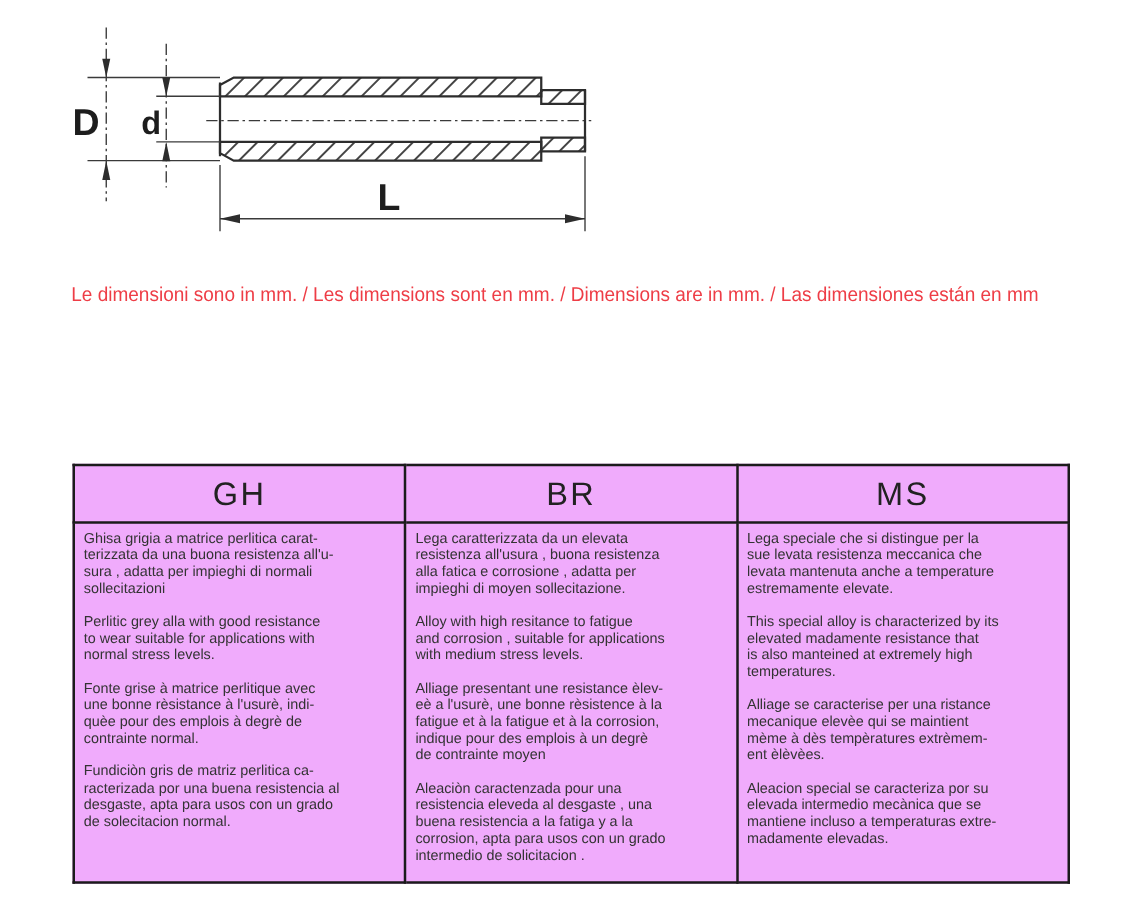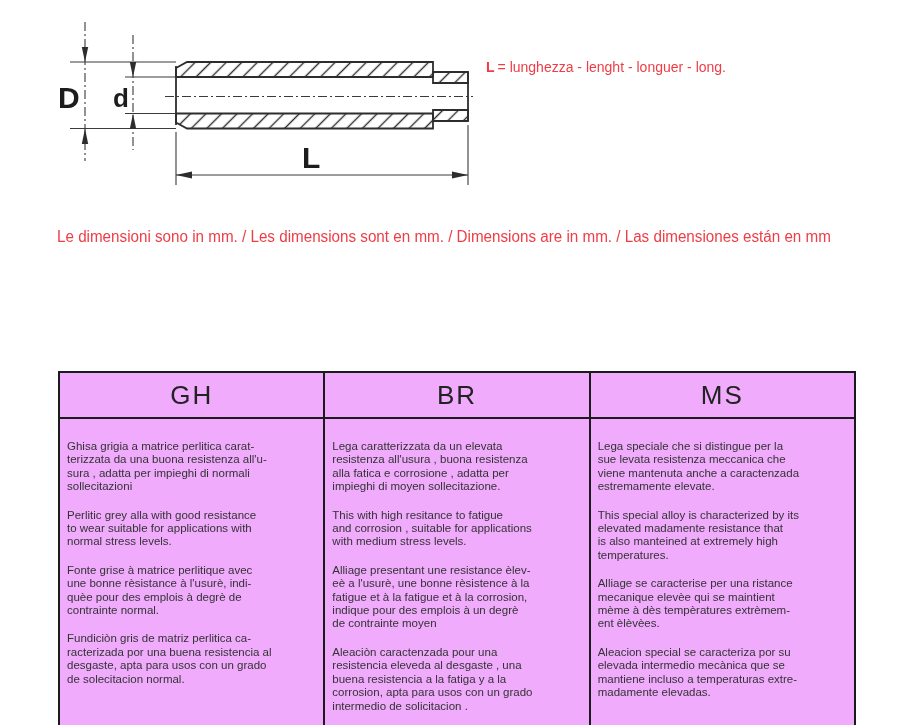--- a/index.html
+++ b/index.html
@@ -39,21 +39,21 @@
   }
   .materials th, .materials td { border:2px solid var(--border); }
   .materials th {
     height:42px; font-size:26px; font-weight:500; letter-spacing:2px;
     color:#222; text-align:center; vertical-align:middle;
   }
   .materials td {
     vertical-align:top; padding:6px 4px 0 7px;
     font-size:11.5px; line-height:13.4px; color:#333;
   }
-  .materials td p { margin:15px 0 13px 0; white-space:pre-line; }
+  .materials td p { margin:0 0 13px 0; white-space:pre-line; }
 </style>
 </head>
 <body>
 
 <div class="page" style="--accent: #ee3d46; --ink: #2d2d2d; --border: #1b1b1b;">
 
   <div class="drawing">
     <svg width="420" height="205" viewBox="0 0 420 205">
       <defs>
         <pattern id="hatch" patternUnits="userSpaceOnUse" width="11" height="11" patternTransform="rotate(45)">
@@ -99,23 +99,20 @@
         <line class="thin" x1="413" y1="117" x2="413" y2="177"></line>
         <line class="thin" x1="121" y1="167" x2="413" y2="167"></line>
         <polygon class="arrow" points="121,167 137,163.4 137,170.6"></polygon>
         <polygon class="arrow" points="413,167 397,163.4 397,170.6"></polygon>
         <text class="dim-label dim-L" x="247" y="160">L</text>
       </g>
     </svg>
   </div>
 
   <div class="legend">
-    <div class="legend-line">
-      <span class="legend-sym">L</span><span>= lunghezza - lenght - longuer - long.</span>
-    </div>
   </div>
 
   <div class="note">Le dimensioni sono in mm. / Les dimensions sont en mm. / Dimensions are in mm. / Las dimensiones están en mm</div>
 
   <table class="materials">
     <thead>
       <tr>
         <th>GH</th>
         <th>BR</th>
         <th>MS</th>
@@ -138,38 +135,38 @@
           <p>Fundiciòn gris de matriz perlitica ca-
 racterizada por una buena resistencia al
 desgaste, apta para usos con un grado
 de solecitacion normal.</p>
         </td>
         <td>
           <p>Lega caratterizzata da un elevata
 resistenza all'usura , buona resistenza
 alla fatica e corrosione , adatta per
 impieghi di moyen sollecitazione.</p>
-          <p>This with high resitance to fatigue
+          <p>Alloy with high resitance to fatigue
 and corrosion , suitable for applications
 with medium stress levels.</p>
           <p>Alliage presentant une resistance èlev-
 eè a l'usurè, une bonne rèsistence à la
 fatigue et à la fatigue et à la corrosion,
 indique pour des emplois à un degrè
 de contrainte moyen</p>
           <p>Aleaciòn caractenzada pour una
 resistencia eleveda al desgaste , una
 buena resistencia a la fatiga y a la
 corrosion, apta para usos con un grado
 intermedio de solicitacion .</p>
         </td>
         <td>
           <p>Lega speciale che si distingue per la
 sue levata resistenza meccanica che
-viene mantenuta anche a caractenzada
+levata mantenuta anche a temperature
 estremamente elevate.</p>
           <p>This special alloy is characterized by its
 elevated madamente resistance that
 is also manteined at extremely high
 temperatures.</p>
           <p>Alliage se caracterise per una ristance
 mecanique elevèe qui se maintient
 mème à dès tempèratures extrèmem-
 ent èlèvèes.</p>
           <p>Aleacion special se caracteriza por su

